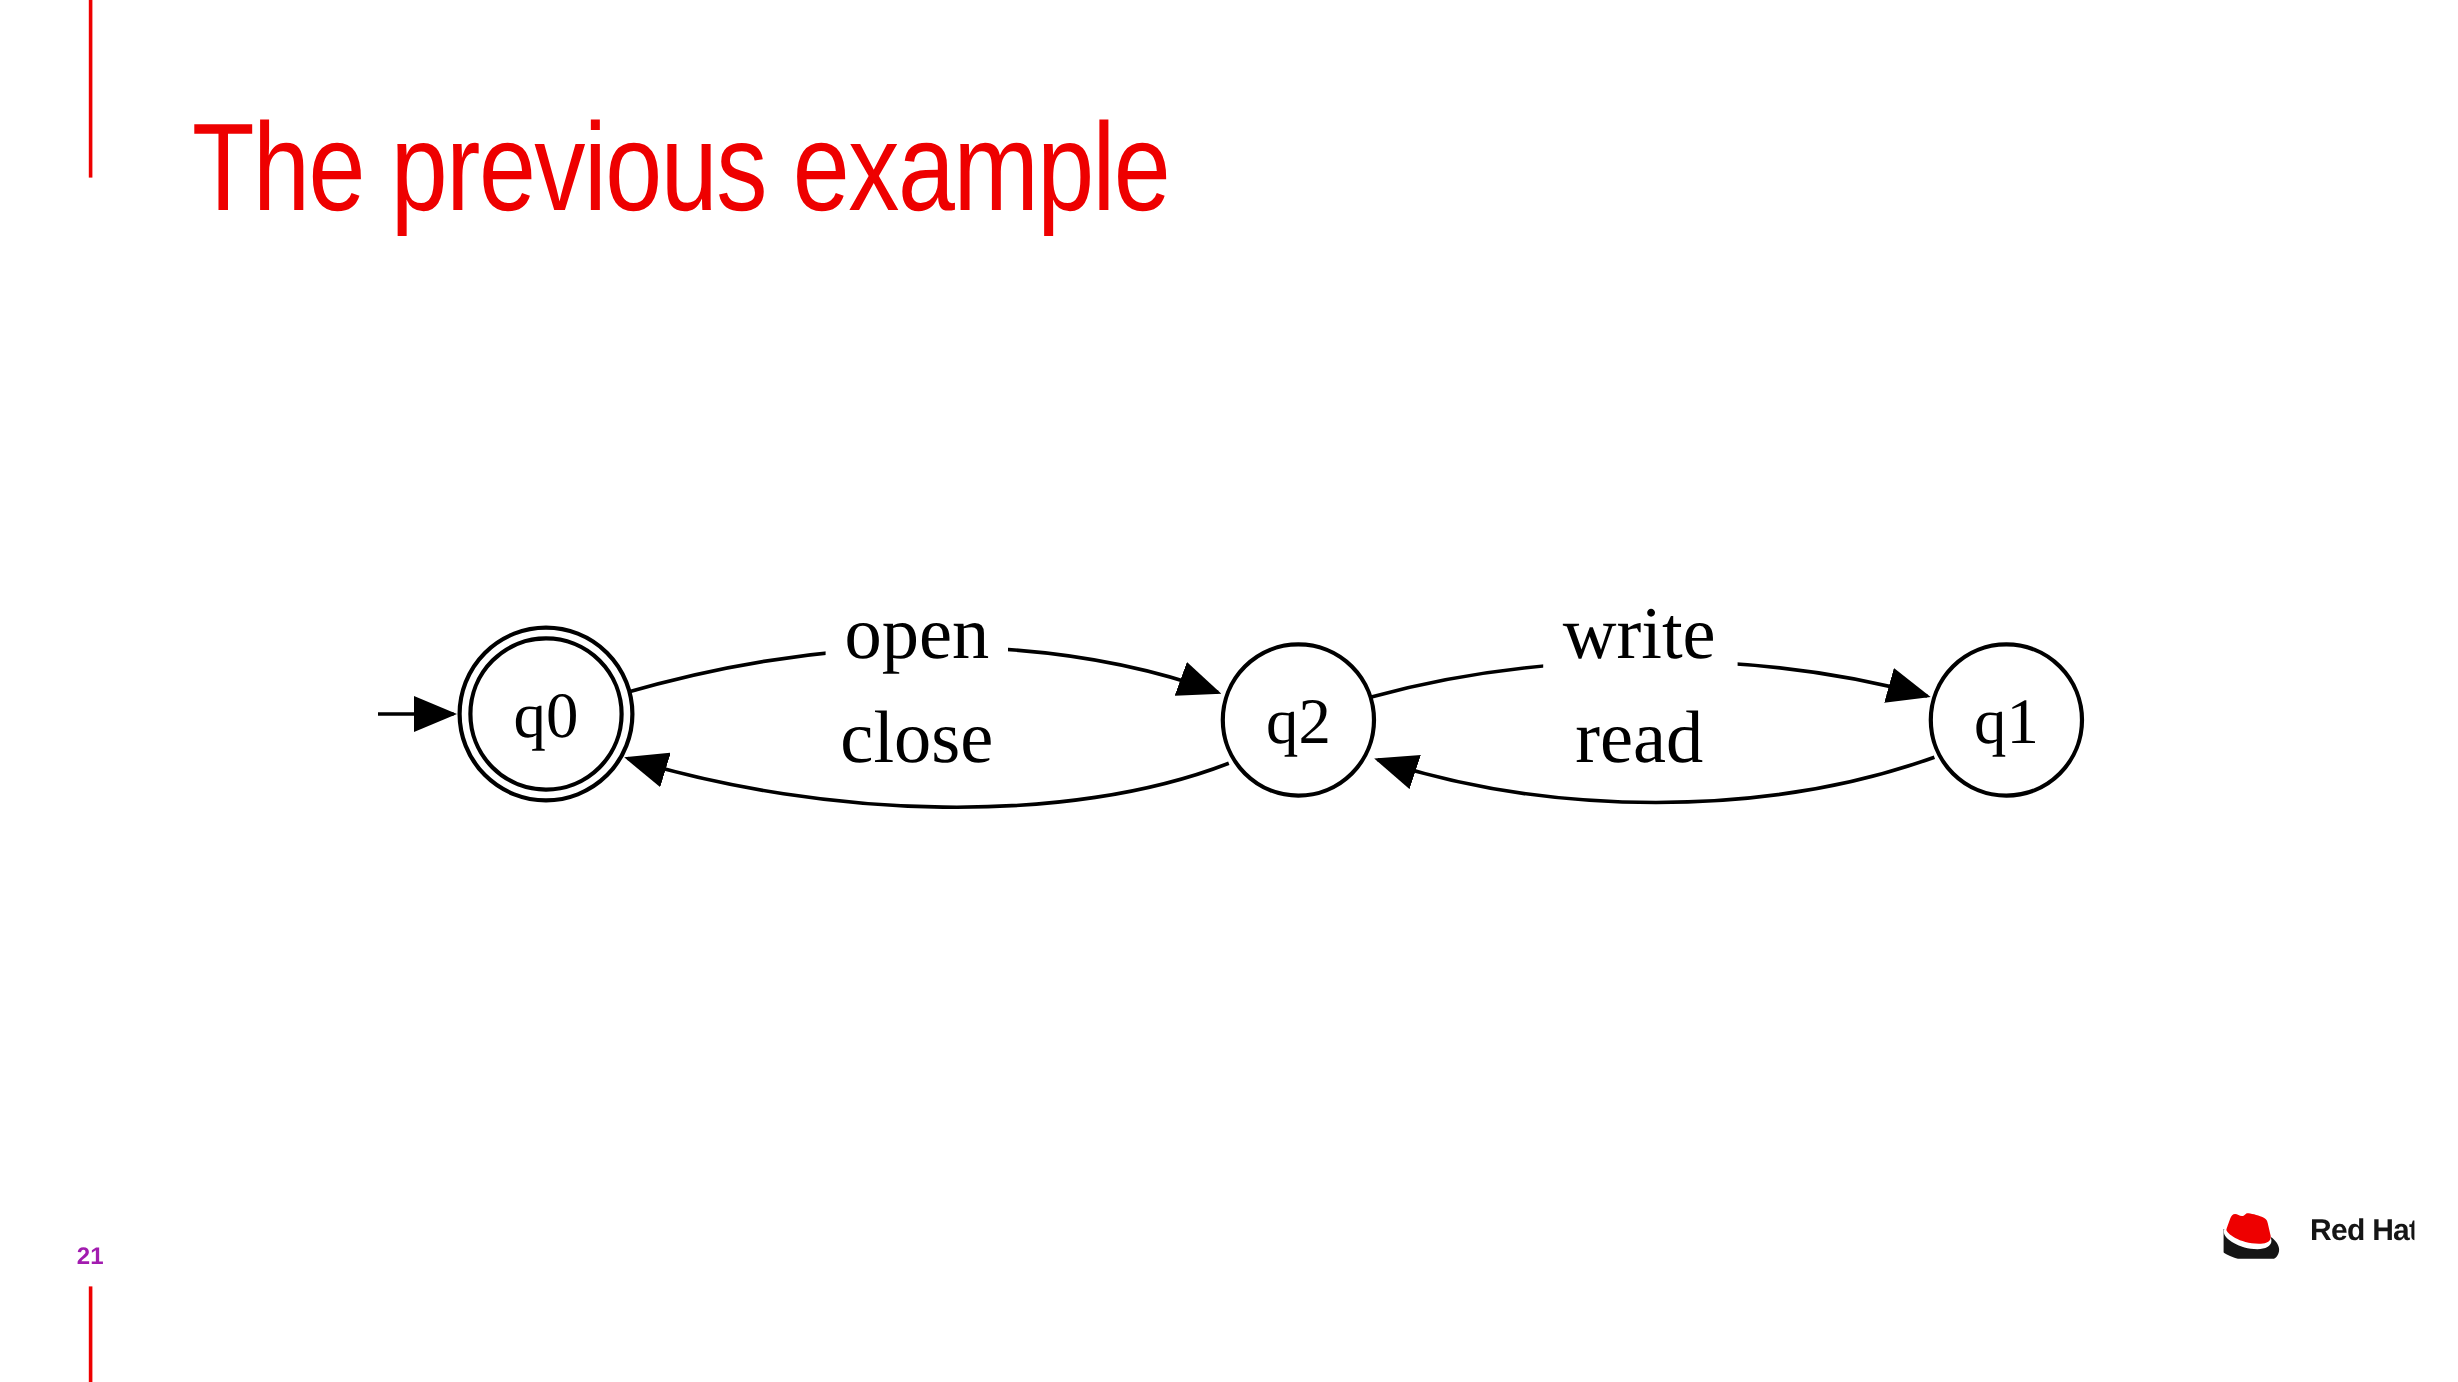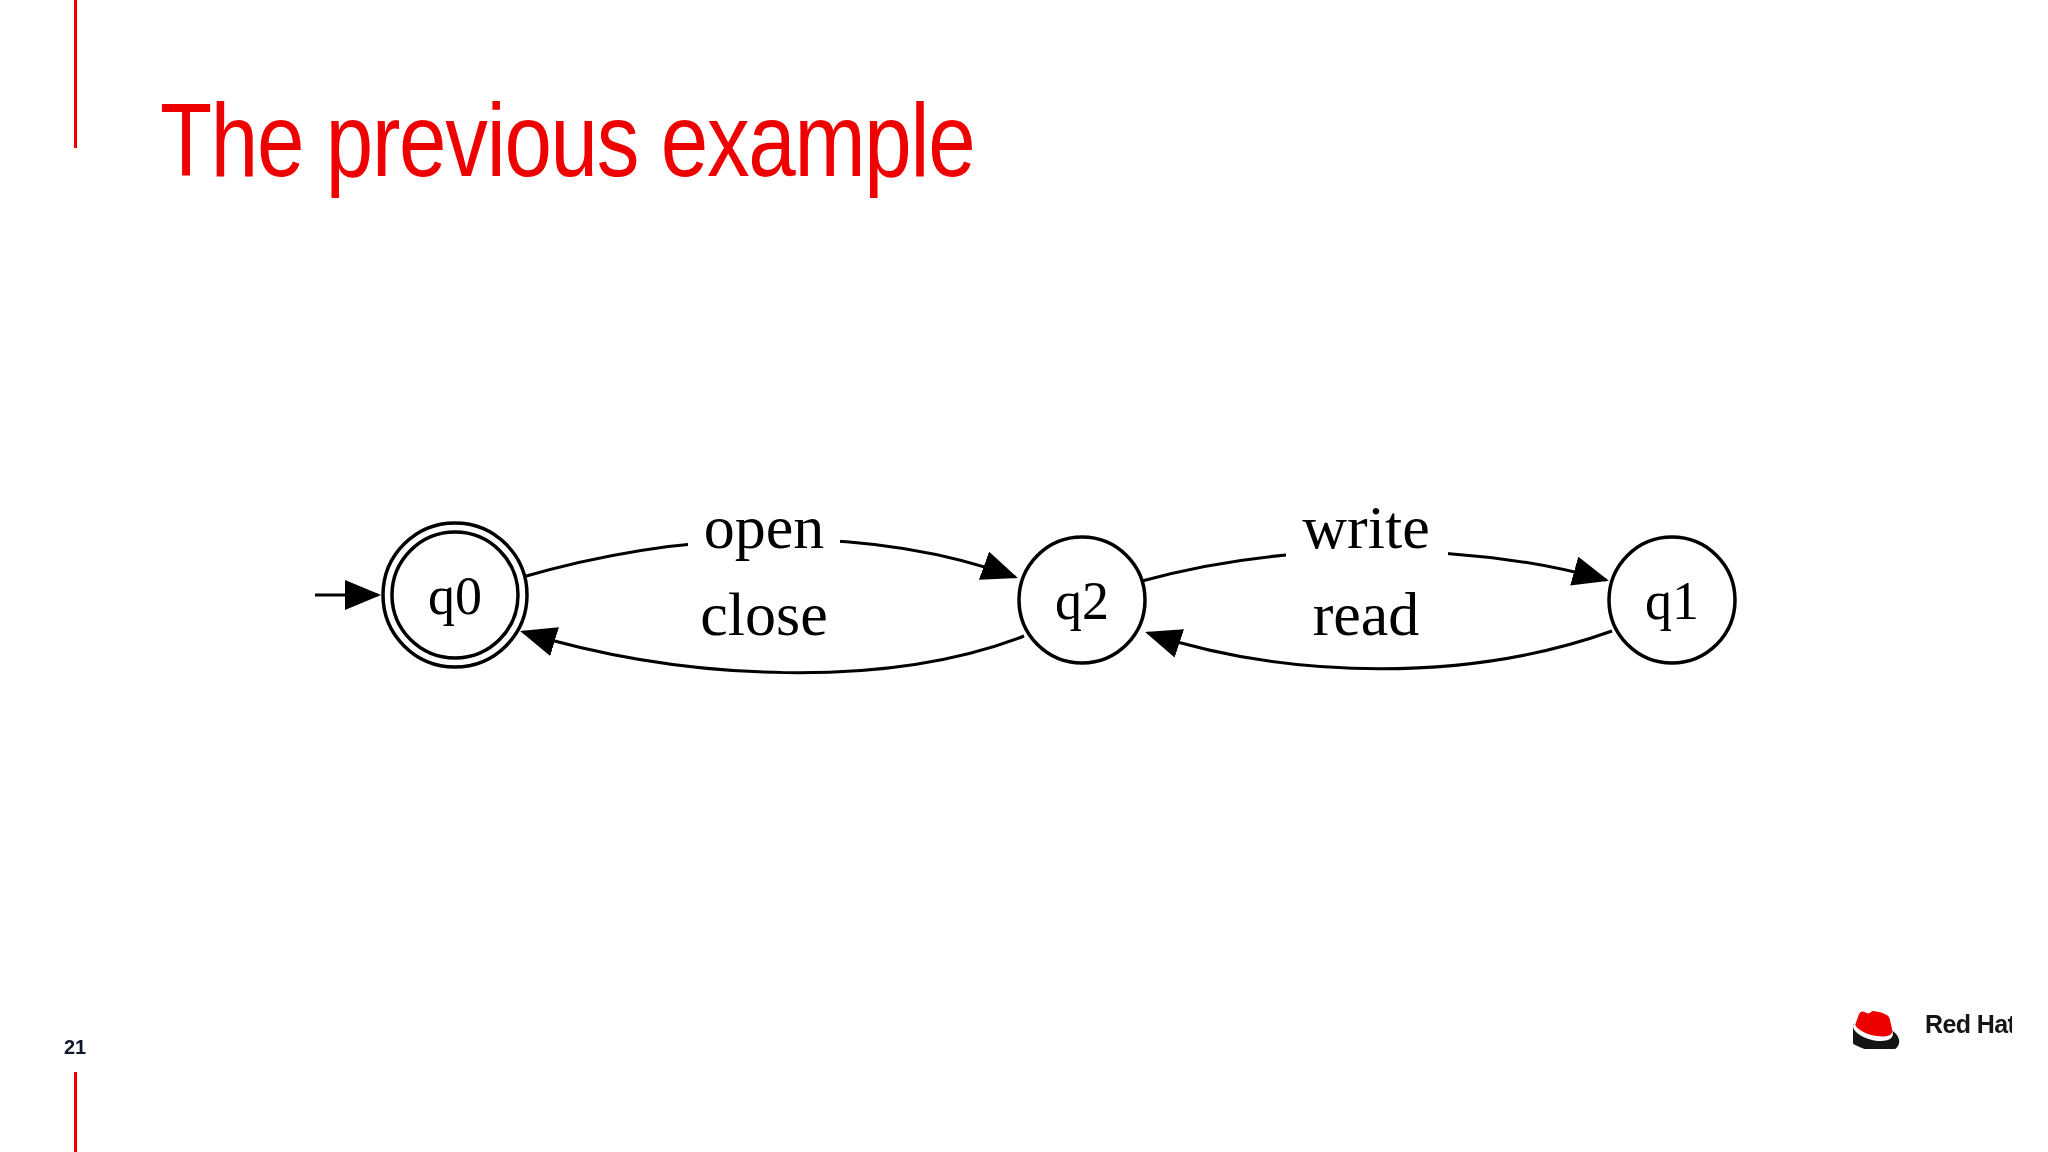--- a/index.html
+++ b/index.html
@@ -51,21 +51,21 @@
   }
 
   
   .page-number {
     position: absolute;
     left: 64px;
     top: 1036px;
     font-family: "Liberation Sans", sans-serif;
     font-size: 20px;
     font-weight: 700;
-    color: #0f172a;
+    color: #a21caf;
   }
 
   
   .brand {
     position: absolute;
     left: 1853px;
     top: 1001px;
     width: 160px;
     height: 48px;
   }

